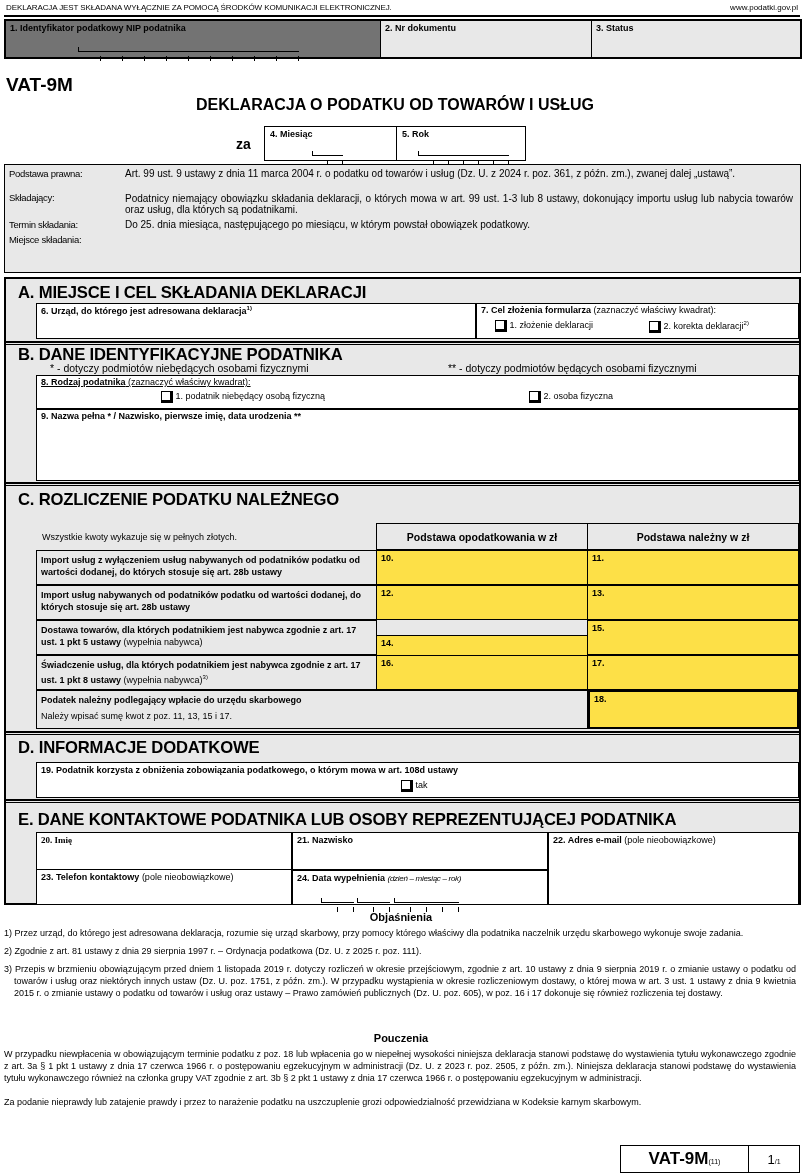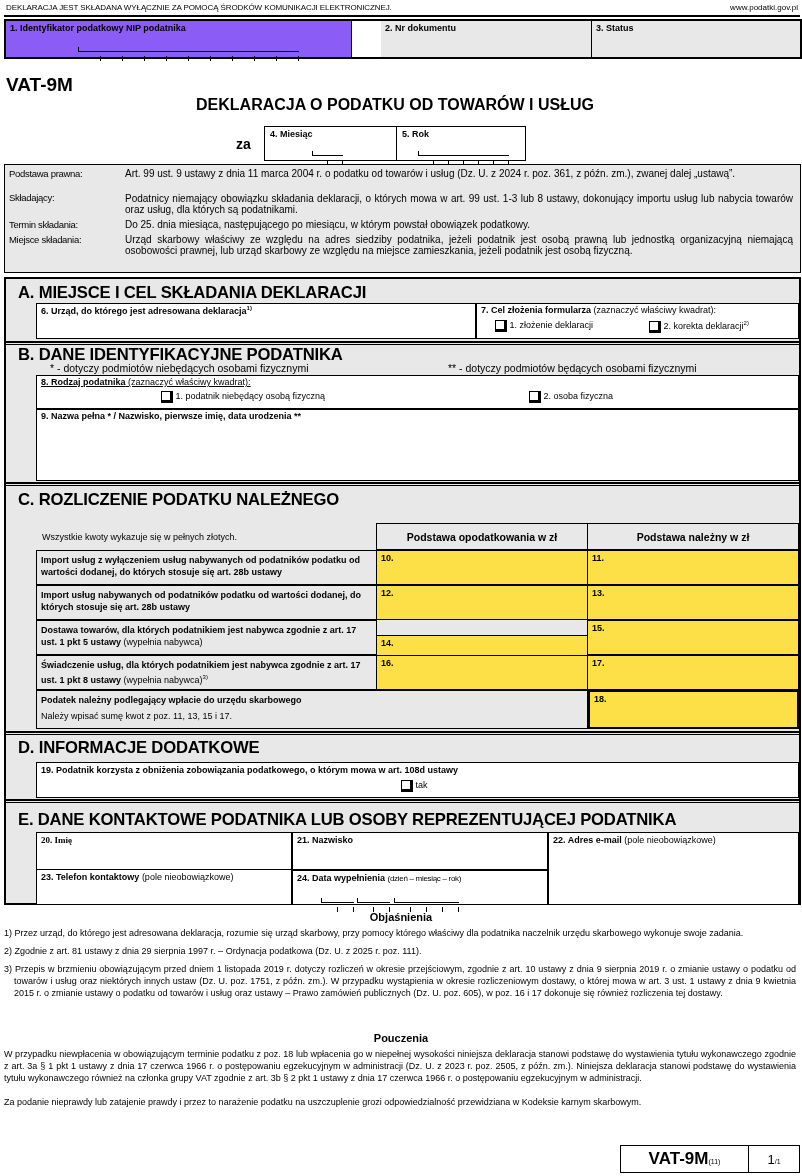--- a/index.html
+++ b/index.html
@@ -22,21 +22,21 @@
   sup { font-size: 6px; }
 </style>
 </head>
 <body>
 
 <div class="abs topnote">DEKLARACJA JEST SKŁADANA WYŁĄCZNIE ZA POMOCĄ ŚRODKÓW KOMUNIKACJI ELEKTRONICZNEJ.</div>
 <div class="abs topurl">www.podatki.gov.pl</div>
 <div class="abs" style="left:4px;right:2px;top:15px;border-top:2px solid #000;"></div>
 
 <div class="abs" style="left:4px;top:19px;width:798px;height:40px;border:2px solid #000;">
-  <div class="abs" style="left:0;top:0;width:346px;height:36px;background:#8b5cf6;border-right:1px solid #000;">
+  <div class="abs" style="left:0;top:0;width:375px;height:36px;background:#737373;border-right:1px solid #000;">
     <div class="lbl" style="position:absolute;left:4px;top:2px;">1. Identyfikator podatkowy NIP podatnika</div>
     <div class="ticks" style="left:72px;top:26px;"><span style="width:22px"></span><span style="width:22px"></span><span style="width:22px"></span><span style="width:22px"></span><span style="width:22px"></span><span style="width:22px"></span><span style="width:22px"></span><span style="width:22px"></span><span style="width:22px"></span><span style="width:22px"></span></div>
   </div>
   <div class="abs gray" style="left:375px;top:0;width:211px;height:36px;border-right:1px solid #000;">
     <div class="lbl" style="position:absolute;left:4px;top:2px;">2. Nr dokumentu</div>
   </div>
   <div class="abs gray" style="left:586px;top:0;width:208px;height:36px;">
     <div class="lbl" style="position:absolute;left:4px;top:2px;">3. Status</div>
   </div>
 </div>
@@ -57,21 +57,20 @@
 </div>
 
 <div class="abs gray" style="left:4px;top:164px;width:797px;height:109px;border:1px solid #000;font-size:10px;line-height:11px;">
   <div class="abs" style="left:4px;top:3px;width:110px;font-size:9.5px;letter-spacing:-0.3px;">Podstawa prawna:</div>
   <div class="abs" style="left:120px;top:3px;width:668px;text-align:justify;">Art. 99 ust. 9 ustawy z dnia 11 marca 2004 r. o podatku od towarów i usług (Dz. U. z 2024 r. poz. 361, z późn. zm.), zwanej dalej „ustawą”.</div>
   <div class="abs" style="left:4px;top:27px;width:110px;font-size:9.5px;letter-spacing:-0.3px;">Składający:</div>
   <div class="abs" style="left:120px;top:28px;width:668px;text-align:justify;">Podatnicy niemający obowiązku składania deklaracji, o których mowa w art. 99 ust. 1-3 lub 8 ustawy, dokonujący importu usług lub nabycia towarów oraz usług, dla których są podatnikami.</div>
   <div class="abs" style="left:4px;top:54px;width:110px;font-size:9.5px;letter-spacing:-0.3px;">Termin składania:</div>
   <div class="abs" style="left:120px;top:54px;width:668px;">Do 25. dnia miesiąca, następującego po miesiącu, w którym powstał obowiązek podatkowy.</div>
   <div class="abs" style="left:4px;top:69px;width:110px;font-size:9.5px;letter-spacing:-0.3px;">Miejsce składania:</div>
-  <div class="abs" style="left:120px;top:69px;width:668px;text-align:justify;">Urząd skarbowy właściwy ze względu na adres siedziby podatnika, jeżeli podatnik jest osobą prawną lub jednostką organizacyjną niemającą osobowości prawnej, lub urząd skarbowy ze względu na miejsce zamieszkania, jeżeli podatnik jest osobą fizyczną.</div>
 </div>
 
 <div class="abs gray" style="left:4px;top:277px;width:797px;height:628px;border:2px solid #000;"></div>
 
 <div class="abs sec-title" style="left:18px;top:283px;">A. MIEJSCE I CEL SKŁADANIA DEKLARACJI</div>
 <div class="box" style="left:36px;top:303px;width:440px;height:36px;">
   <div class="lbl" style="margin:1px 4px;"><span>6. Urząd, do którego jest adresowana deklaracja</span><sup>1)</sup></div>
 </div>
 <div class="box" style="left:476px;top:303px;width:323px;height:36px;">
   <div class="lbl" style="margin:1px 4px;"><span>7. Cel złożenia formularza</span> <span class="norm">(zaznaczyć właściwy kwadrat):</span></div>
@@ -134,21 +133,21 @@
 <div class="box" style="left:292px;top:832px;width:256px;height:38px;">
   <div class="lbl" style="margin:2px 4px;">21. Nazwisko</div>
 </div>
 <div class="box" style="left:548px;top:832px;width:251px;height:73px;">
   <div class="lbl" style="margin:2px 4px;"><span>22. Adres e-mail</span> <span class="norm">(pole nieobowiązkowe)</span></div>
 </div>
 <div class="box" style="left:36px;top:869px;width:256px;height:36px;">
   <div class="lbl" style="margin:2px 4px;"><span>23. Telefon kontaktowy</span> <span class="norm">(pole nieobowiązkowe)</span></div>
 </div>
 <div class="box" style="left:292px;top:869px;width:256px;height:36px;border-top-width:2px;">
-  <div class="lbl" style="margin:2px 4px;"><span>24. Data wypełnienia</span> <span class="norm" style="font-size:8px;letter-spacing:-0.3px;">(dzień – miesiąc – rok)</span></div>
+  <div class="lbl" style="margin:2px 4px;"><span>24. Data wypełnienia</span> <span class="norm" style="font-size:8px;letter-spacing:-0.3px;font-style:italic;">(dzień – miesiąc – rok)</span></div>
   <div class="ticks" style="left:28px;top:27px;"><span style="width:16px"></span><span style="width:16px"></span></div>
   <div class="ticks" style="left:64px;top:27px;"><span style="width:16px"></span><span style="width:16px"></span></div>
   <div class="ticks" style="left:101px;top:27px;"><span style="width:16px"></span><span style="width:16px"></span><span style="width:16px"></span><span style="width:16px"></span></div>
 </div>
 
 <div class="abs" style="left:0;width:802px;top:911px;text-align:center;font-size:11px;font-weight:bold;">Objaśnienia</div>
 <div class="fn" style="top:927px;">
   <div class="hang">1) Przez urząd, do którego jest adresowana deklaracja, rozumie się urząd skarbowy, przy pomocy którego właściwy dla podatnika naczelnik urzędu skarbowego wykonuje swoje zadania.</div>
   <div class="hang" style="margin-top:6px;">2) Zgodnie z art. 81 ustawy z dnia 29 sierpnia 1997 r. – Ordynacja podatkowa (Dz. U. z 2025 r. poz. 111).</div>
   <div class="hang" style="margin-top:6px;text-align:justify;">3) Przepis w brzmieniu obowiązującym przed dniem 1 listopada 2019 r. dotyczy rozliczeń w okresie przejściowym, zgodnie z art. 10 ustawy z dnia 9 sierpnia 2019 r. o zmianie ustawy o podatku od towarów i usług oraz niektórych innych ustaw (Dz. U. poz. 1751, z późn. zm.). W przypadku wystąpienia w okresie rozliczeniowym dostawy, o której mowa w art. 3 ust. 1 ustawy z dnia 9 kwietnia 2015 r. o zmianie ustawy o podatku od towarów i usług oraz ustawy – Prawo zamówień publicznych (Dz. U. poz. 605), w poz. 16 i 17 dokonuje się również rozliczenia tej dostawy.</div>

